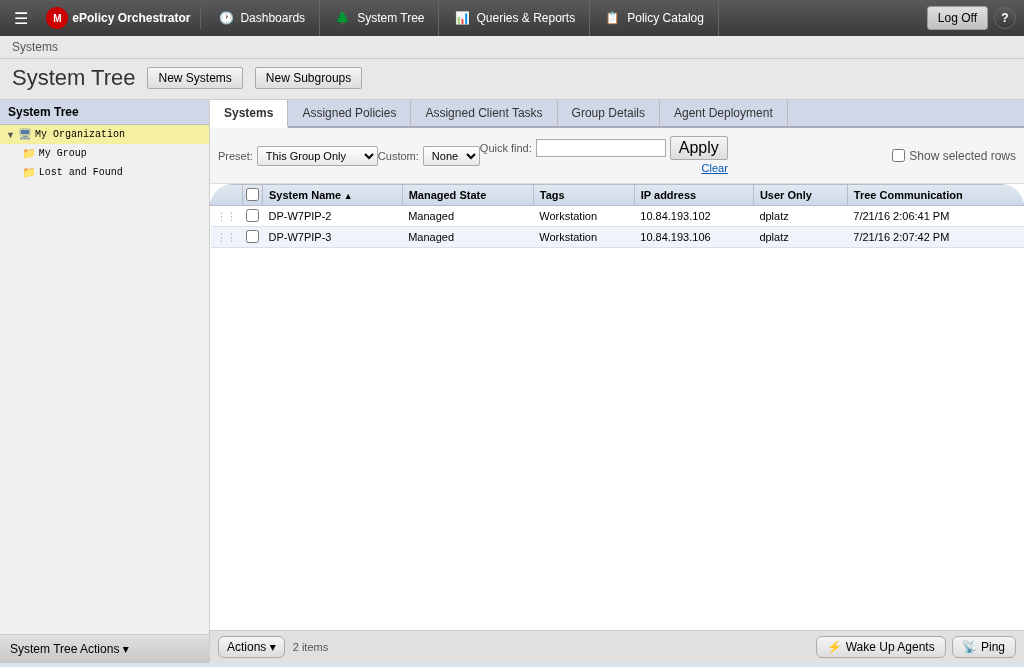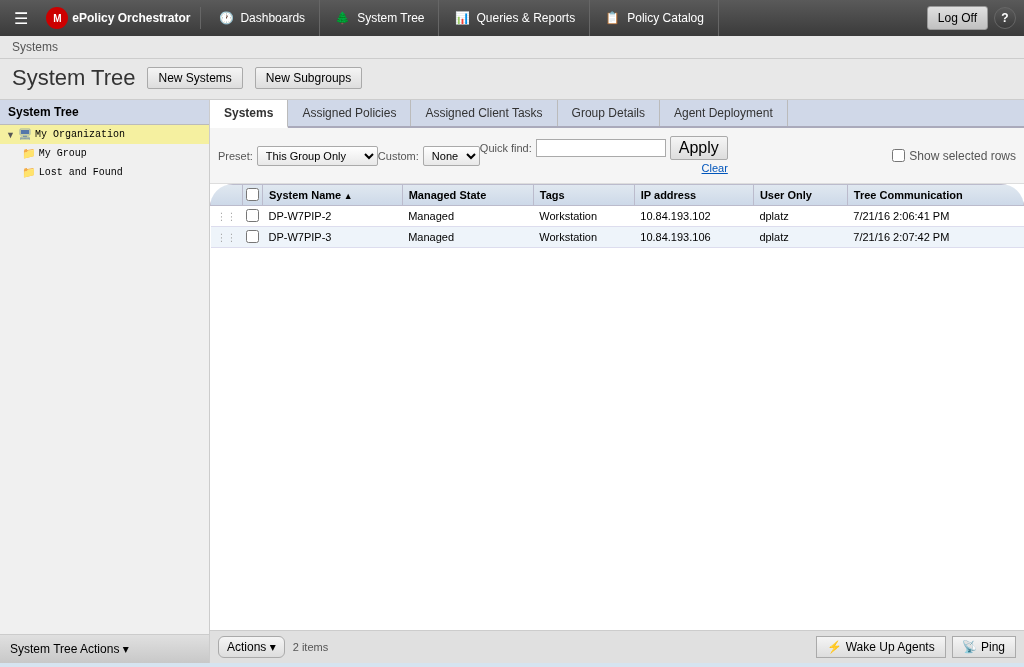--- a/index.html
+++ b/index.html
@@ -337,21 +337,21 @@
       color: #555;
     }
     .bottom-right {
       margin-left: auto;
       display: flex;
       gap: 6px;
     }
     .action-btn {
       background: linear-gradient(to bottom, #f5f5f5, #ddd);
       border: 1px solid #aaa;
-      border-radius: 0;
+      border-radius: 6px;
       padding: 3px 10px;
       font-size: 12px;
       cursor: pointer;
     }
   </style>
 </head>
 <body>
 
 <nav class="top-nav">
   <button class="nav-menu-btn">☰</button>

